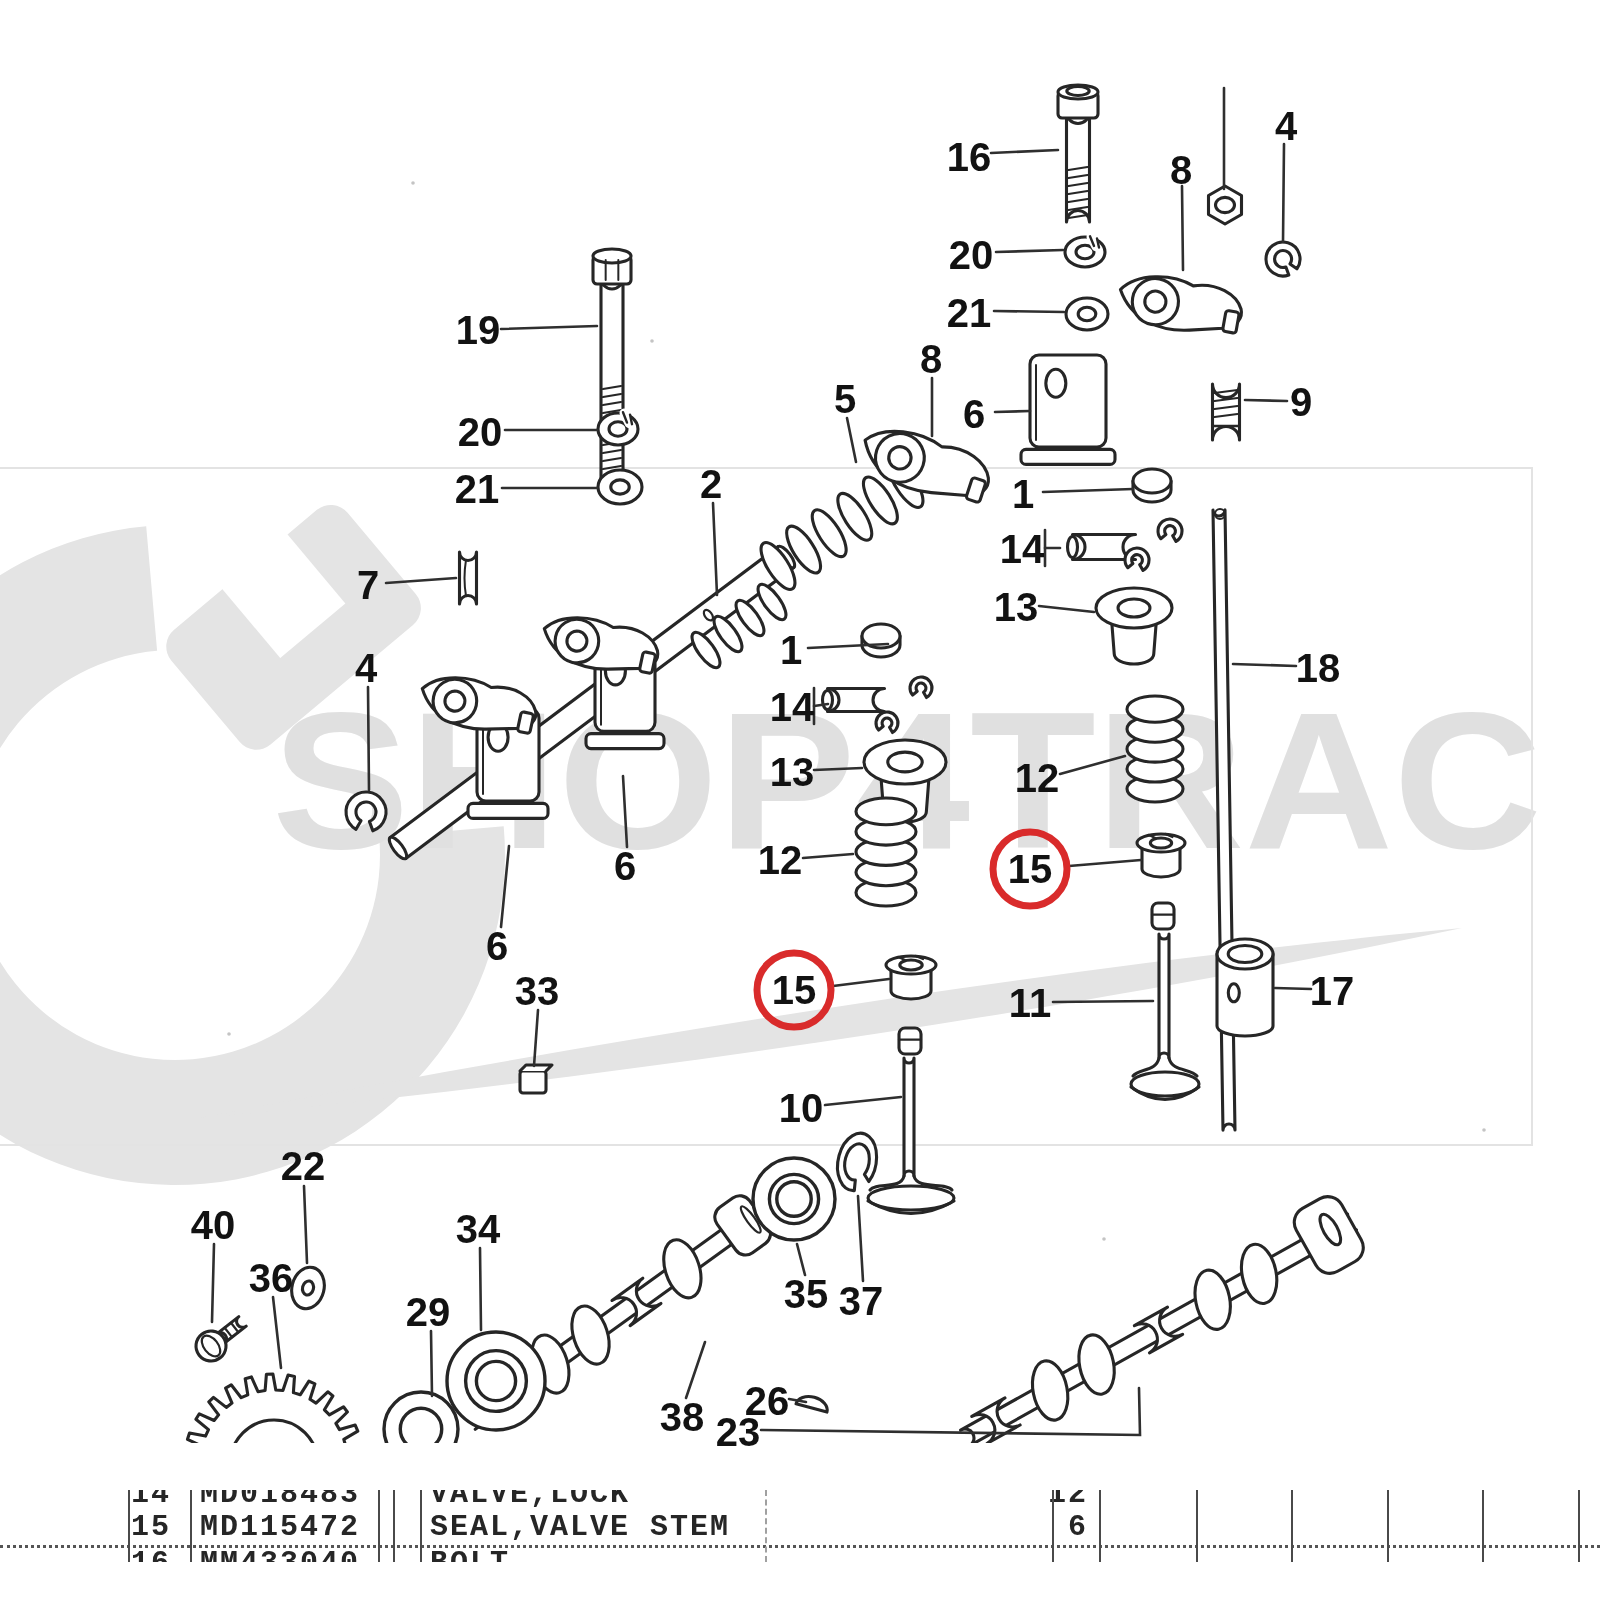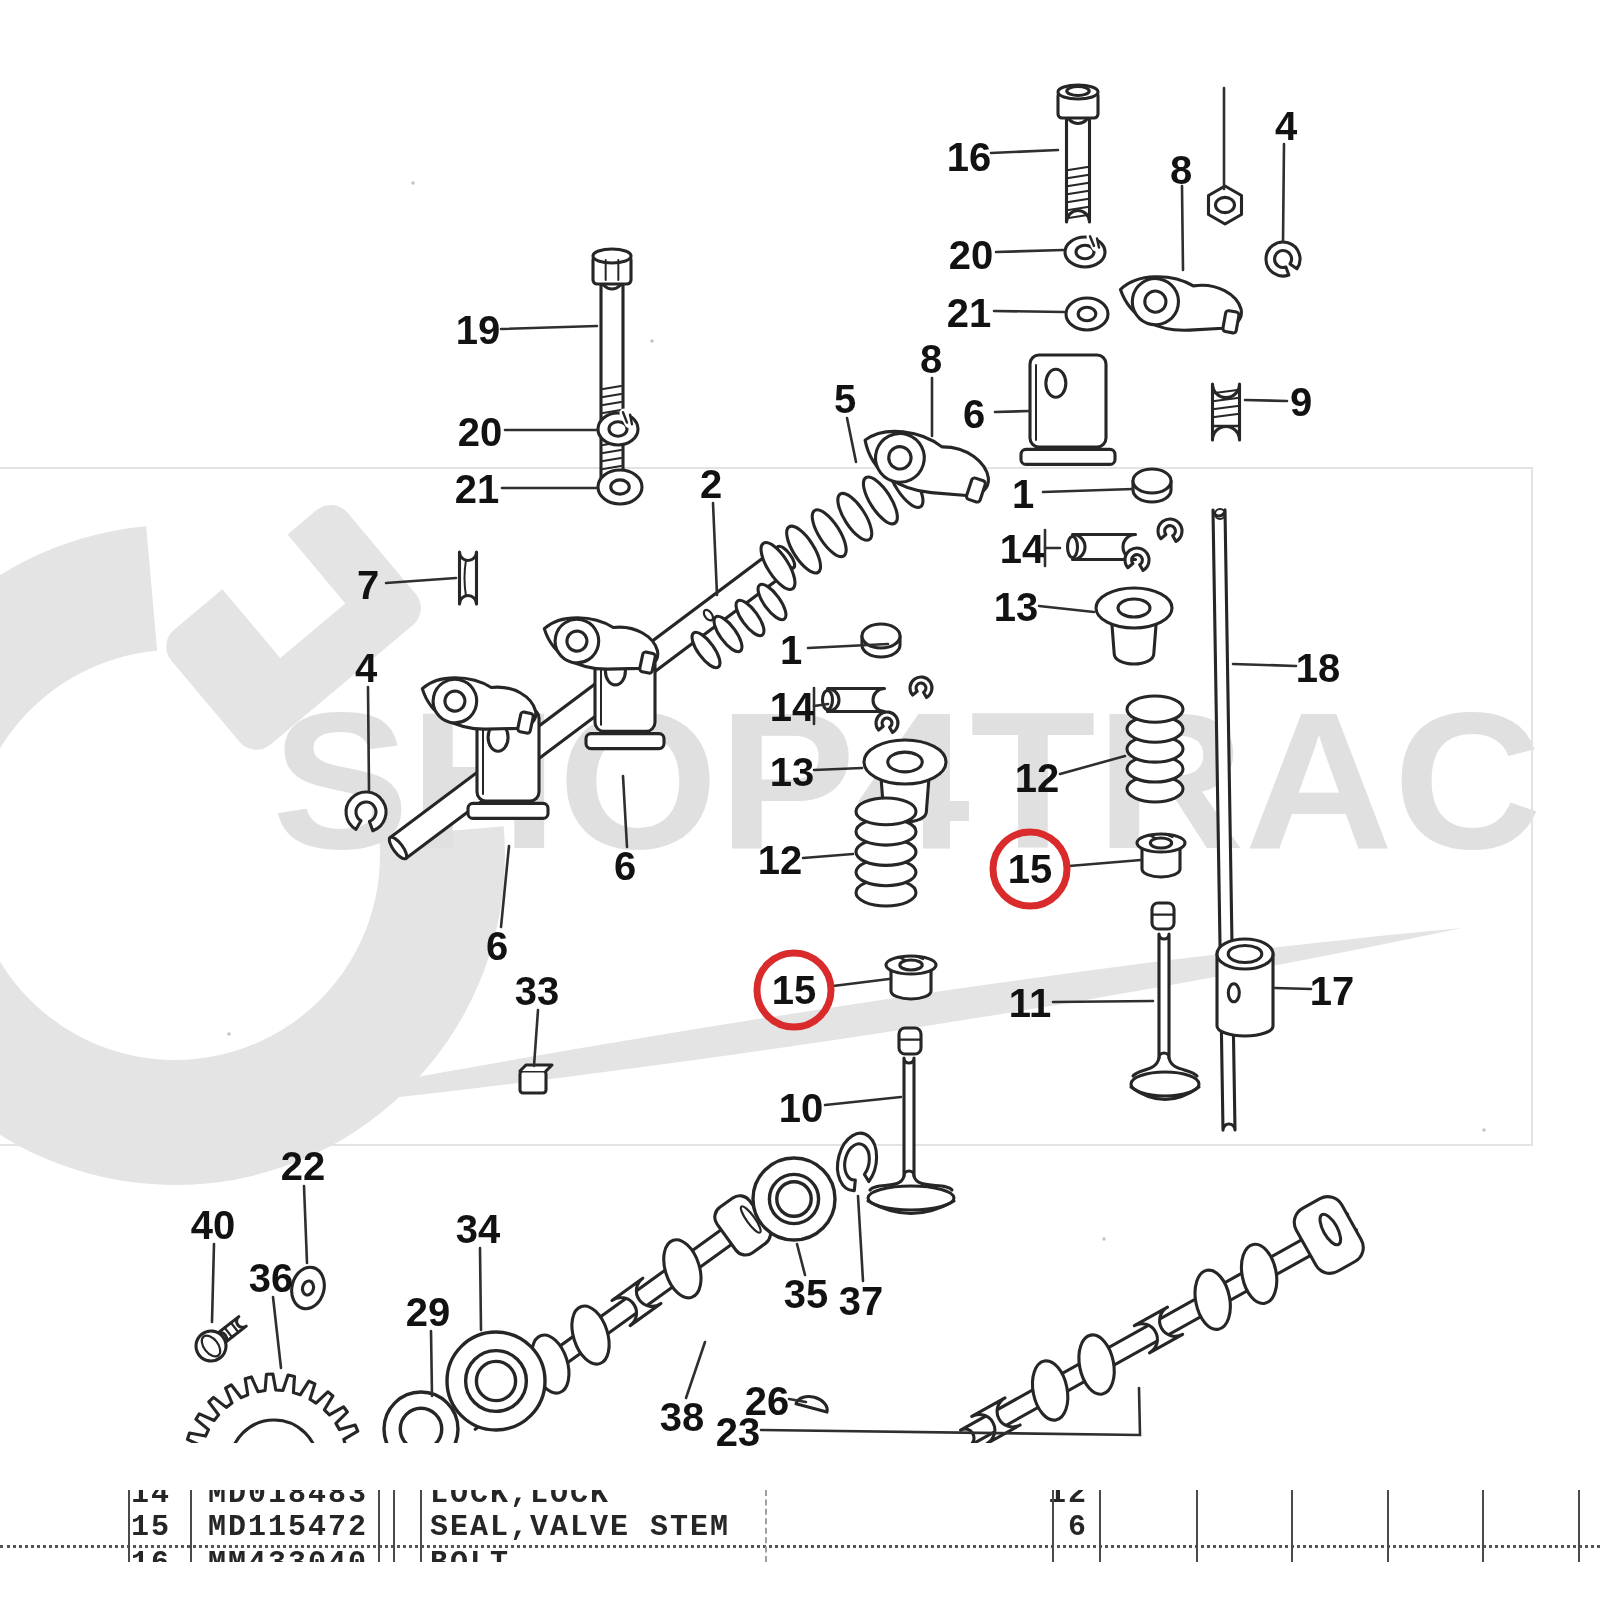--- a/index.html
+++ b/index.html
@@ -7,21 +7,21 @@
          font-family:"Liberation Sans",sans-serif;}
   #diagram-svg{position:absolute;left:0;top:0;}
   
   .ptable{position:absolute;left:0;top:1490px;width:1600px;height:72px;overflow:hidden;
           background:#fff;font-family:"Liberation Mono",monospace;font-weight:700;
           font-size:30px;color:#262626;}
   .trow{position:absolute;left:0;width:100%;height:34px;line-height:34px;}
   .r0{top:-13px}.r1{top:20px}.r2{top:56px}
   .cell{position:absolute;white-space:pre;letter-spacing:2px;}
   .c-ref{left:131px}
-  .c-pno{left:208px}
+  .c-pno{left:200px}
   .c-desc{left:430px}
   .c-qty{left:1000px;width:88px;text-align:right}
   .vline{position:absolute;top:0;bottom:0;width:0;border-left:2px solid #4a4a4a}
   .vline.dash{border-left:2px dashed #a0a0a0}
   .dotline{position:absolute;left:0;top:55px;width:1600px;height:0;border-top:3px dotted #555}
 </style>
 </head>
 <body>
 
 <div class="stage">
@@ -550,21 +550,21 @@
           <polyline points="273,1297 281,1368" fill="none" stroke="#2f2f2f" stroke-width="2.6" stroke-linecap="round"></polyline>
           <text x="271" y="1292" text-anchor="middle" font-size="40" font-weight="bold" font-family="&quot;Liberation Sans&quot;,sans-serif" fill="#121212">36</text>
         </g>
       </g>
     </svg>
 
   <div class="ptable">
     <div class="trow r0">
       <span class="cell c-ref">14</span>
       <span class="cell c-pno">MD018483</span>
-      <span class="cell c-desc">LOCK,LOCK</span>
+      <span class="cell c-desc">VALVE,LOCK</span>
       <span class="cell c-qty">12</span>
     </div>
     <div class="trow r1">
       <span class="cell c-ref">15</span>
       <span class="cell c-pno">MD115472</span>
       <span class="cell c-desc">SEAL,VALVE STEM</span>
       <span class="cell c-qty">6</span>
     </div>
     <div class="trow r2">
       <span class="cell c-ref">16</span>

